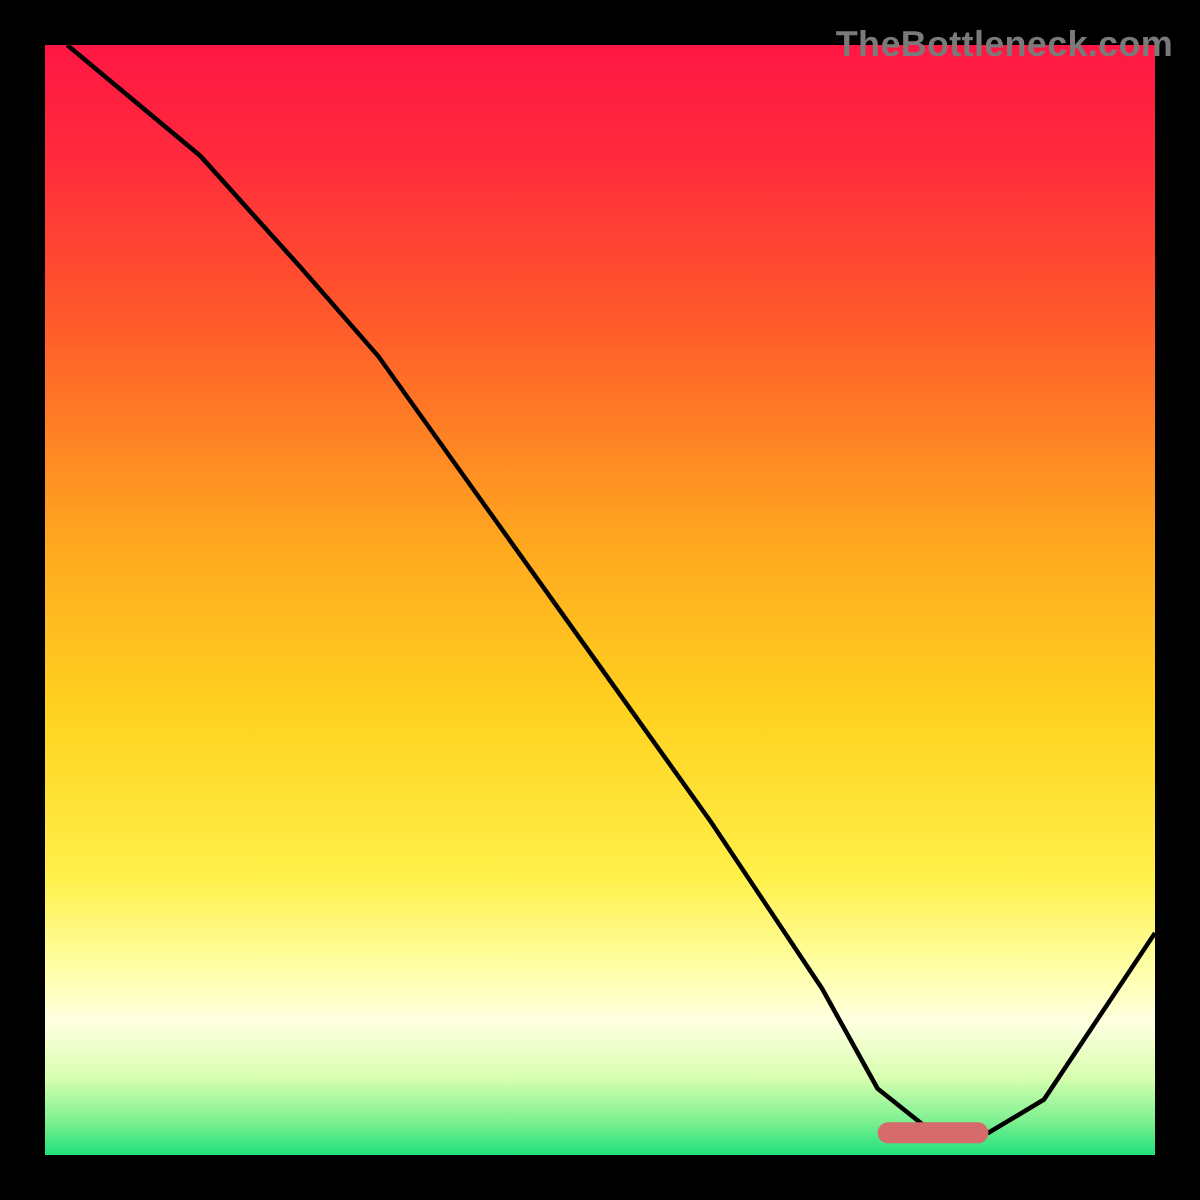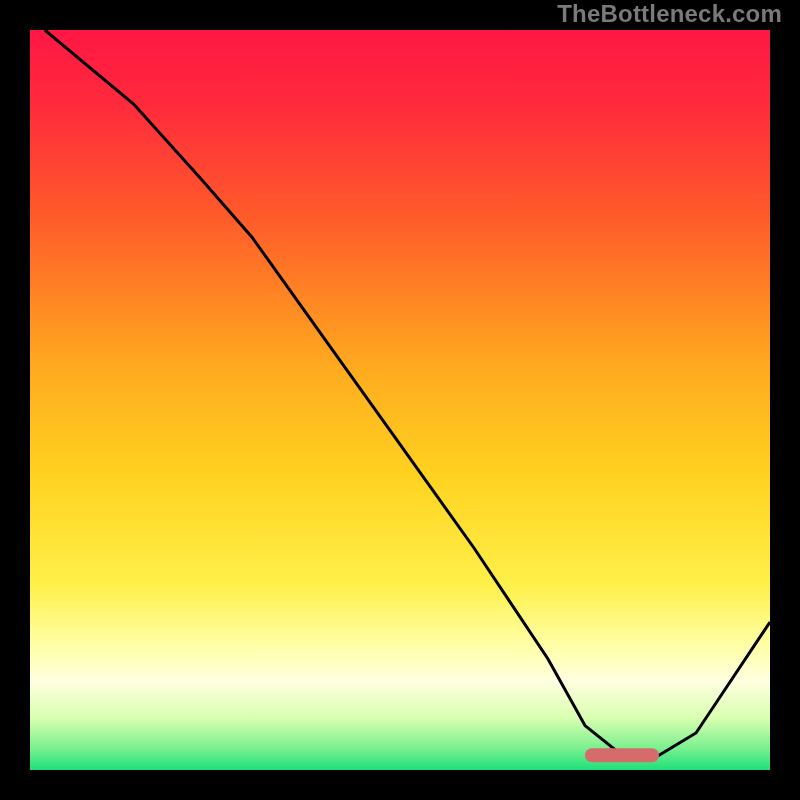--- a/index.html
+++ b/index.html
@@ -11,21 +11,21 @@
     overflow: hidden;
     font-family: Arial, Helvetica, sans-serif;
   }
   .container {
     position: relative;
     width: 800px;
     height: 800px;
   }
   .watermark {
     position: absolute;
-    top: 0;
+    top: 16px;
     right: 18px;
     color: #7a7a7a;
     font-size: 24px;
     font-weight: 600;
     letter-spacing: 0.2px;
     z-index: 5;
   }
   .frame {
     position: absolute;
     left: 30px;

